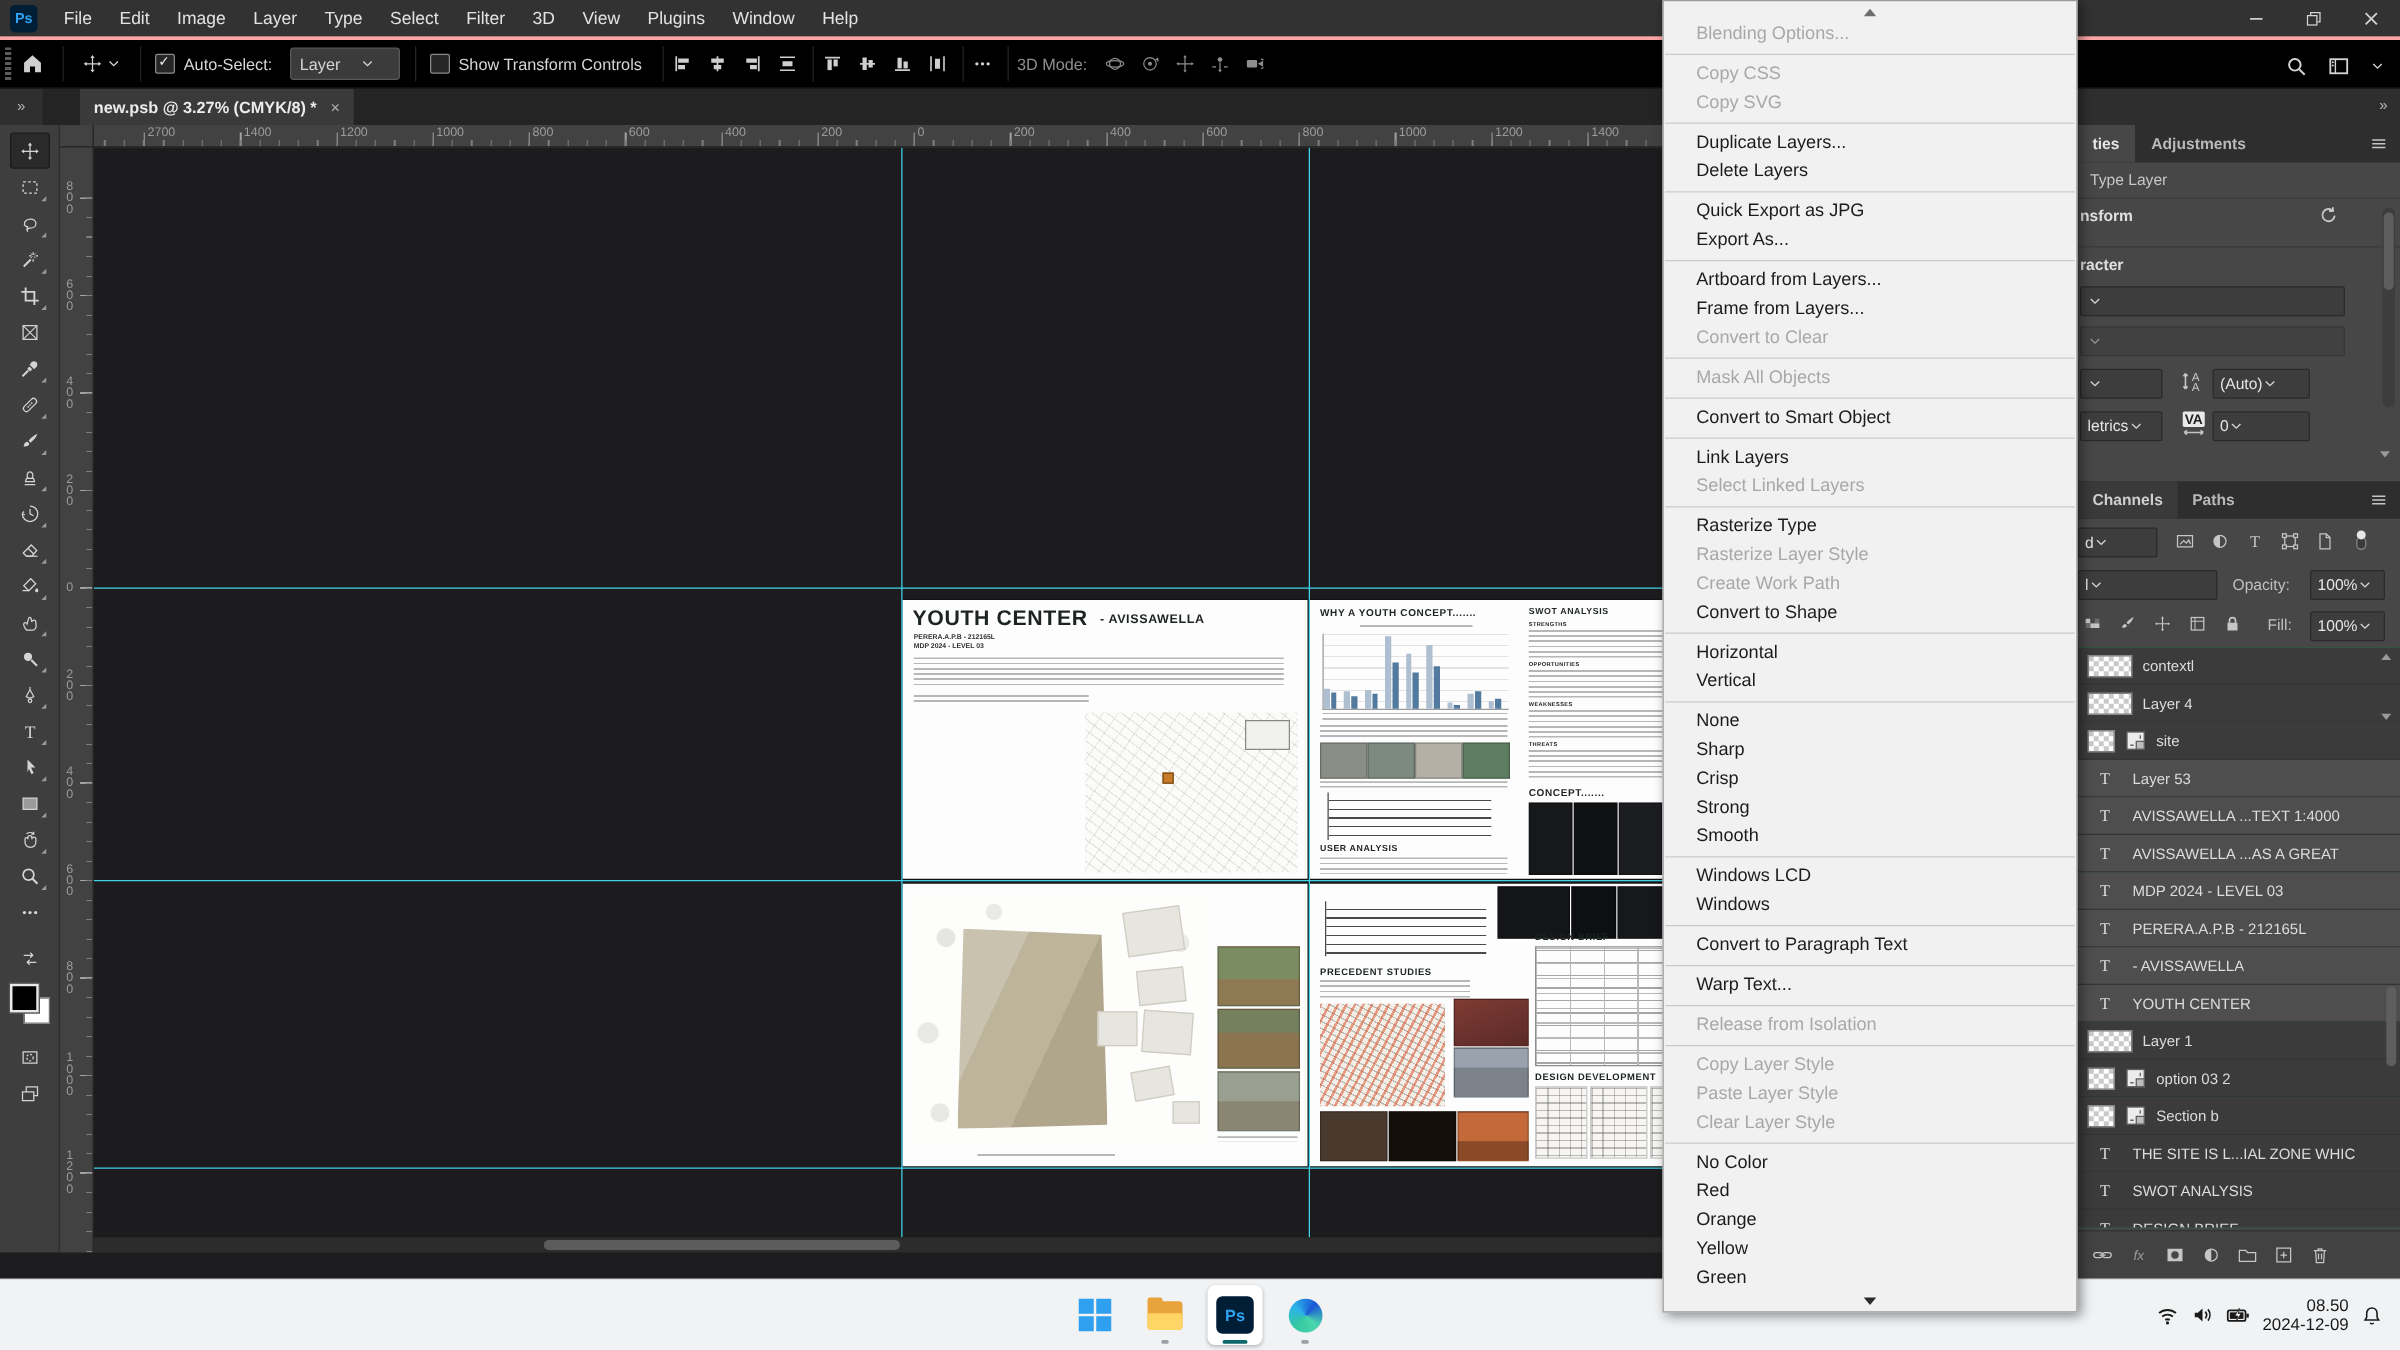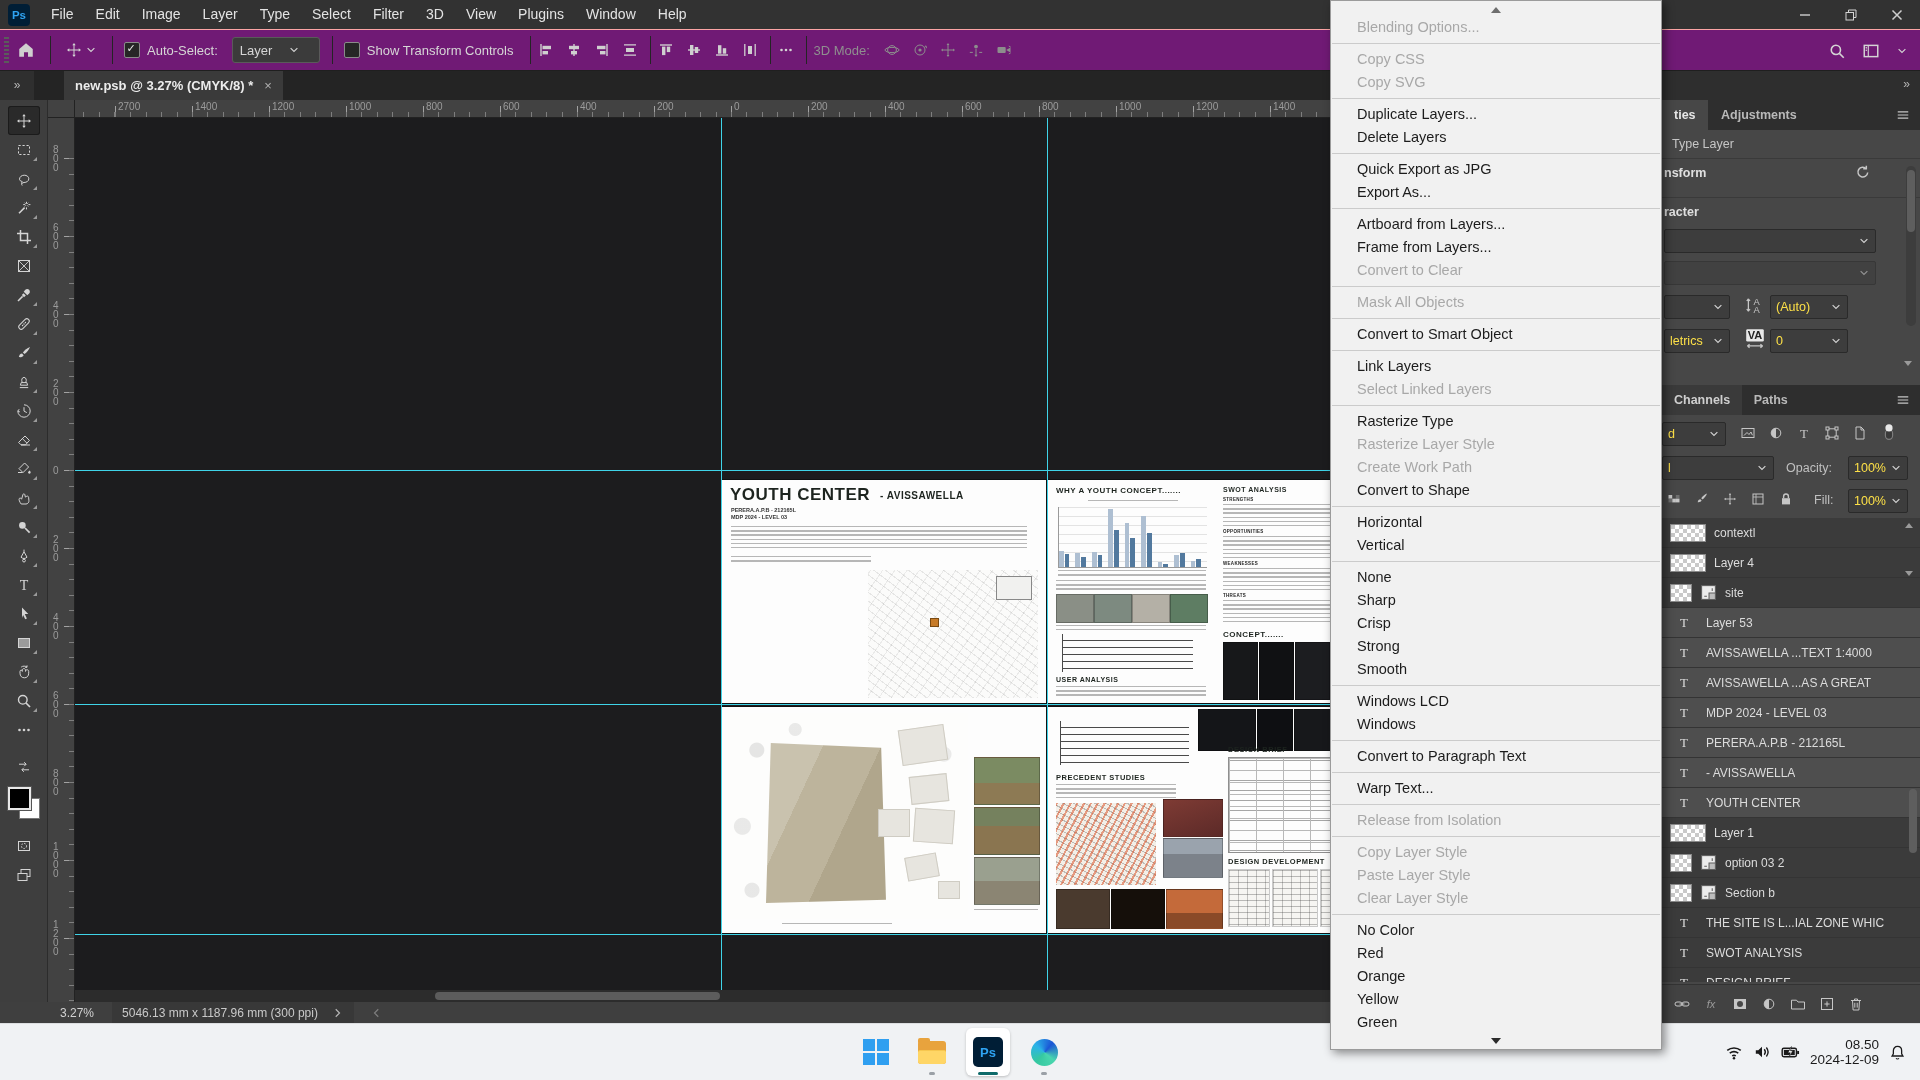--- a/index.html
+++ b/index.html
@@ -10,22 +10,22 @@
   
   .menubar{position:absolute;left:0;top:0;width:1920px;height:29px;background:#323232;
            display:flex;align-items:center;color:#e3e3e3;font-size:14px;z-index:30;}
   .ps-logo{width:22px;height:22px;margin:0 10px 0 8px;background:#001e36;color:#2ea3f2;
            font-weight:bold;font-size:11.5px;display:flex;align-items:center;justify-content:center;border-radius:4px;}
   .mitem{padding:0 11px;line-height:29px;}
   .wincontrols{margin-left:auto;display:flex;}
   .wbtn{width:46px;height:29px;display:flex;align-items:center;justify-content:center;}
 
   
-  .optionsbar{position:absolute;left:0;top:29px;width:1920px;height:42px;background:#701a75;
-              border-top:1px solid #fca5a5;border-bottom:1px solid #1f1f1f;box-sizing:border-box;
+  .optionsbar{position:absolute;left:0;top:29px;width:1920px;height:42px;background:#000000;
+              border-top:3px solid #fca5a5;border-bottom:1px solid #1f1f1f;box-sizing:border-box;
               display:flex;align-items:center;color:#d6d6d6;font-size:13px;z-index:30;}
   .grip{width:5px;height:26px;margin-left:4px;background:repeating-linear-gradient(180deg,#5b5b5b 0 2px,transparent 2px 4px);}
   .obtn{height:30px;display:flex;align-items:center;padding:0 8px;gap:3px;}
   .osep{width:1px;height:28px;background:#242424;margin:0 7px;}
   .chk{display:flex;align-items:center;margin:0 4px;}
   .chk-box{width:14px;height:14px;border:1px solid #8a8a8a;border-radius:2px;background:#262626;margin-right:7px;position:relative;}
   .chk-box.checked::after{content:"✓";color:#ececec;font-size:11px;position:absolute;left:1.5px;top:-1px;}
   .dd{height:24px;background:#3b3b3b;border:1px solid #5a5a5a;border-radius:3px;display:flex;align-items:center;padding:0 7px;gap:16px;}
   .dim{color:#8f8f8f;}
   .ico-row{display:flex;align-items:center;gap:12px;}
@@ -96,21 +96,21 @@
   .docfield{margin-left:18px;background:#383838;height:21px;display:flex;align-items:center;padding:0 10px;color:#c9c9c9;gap:14px;}
 
   
   .rightpanel{position:absolute;left:1662px;top:71px;width:258px;height:952px;background:#474747;z-index:6;
               font-size:12.5px;color:#cfcfcf;}
   .rp-abs{position:absolute;box-sizing:border-box;}
   .p-strip{left:0;top:0;width:258px;height:29px;background:#2e2e2e;color:#b5b5b5;}
   .ptab-active{background:#474747;height:30px;line-height:30px;padding:0 12px;color:#e6e6e6;font-weight:bold;display:inline-block;}
   .ptab{color:#b9b9b9;font-weight:bold;}
   .pdd{background:#3d3d3d;border:1px solid #2a2a2a;border-radius:2px;height:24px;display:flex;align-items:center;
-       justify-content:space-between;padding:0 5px;color:#fde047;}
+       justify-content:flex-start;padding:0 5px;color:#e5e5e5;}
   .checker{background:repeating-conic-gradient(#ffffff 0 25%,#c9c9c9 0 50%) 0 0/8px 8px;border:1px solid #8a8a8a;box-sizing:border-box;}
   .lrow{height:29px;display:flex;align-items:center;gap:8px;padding-left:8px;background:#3b3b3b;border-bottom:1px solid #343434;font-size:12px;color:#dcdcdc;}
   .lrow.sel{background:#4e4e4e;}
   .tth{width:28px;text-align:center;color:#dcdcdc;font-size:13px;font-family:"Liberation Serif",serif;}
   .lname{white-space:nowrap;overflow:hidden;}
   .vtrack{position:absolute;width:10px;background:#3d3d3d;border-radius:5px;}
   .vth{position:absolute;left:1px;width:8px;background:#5e5e5e;border-radius:4px;}
   .tri{width:0;height:0;}
   .tri.up{border-left:4px solid transparent;border-right:4px solid transparent;border-bottom:5px solid #9a9a9a;}
   .tri.dn{border-left:4px solid transparent;border-right:4px solid transparent;border-top:5px solid #9a9a9a;}
@@ -778,36 +778,20 @@
     <div class="gv" style="left:972px;"></div>
     <div class="gh" style="top:352px;"></div>
     <div class="gh" style="top:586px;"></div>
     <div class="gh" style="top:816px;"></div>
   </div>
 
   <div class="hscroll">
       <div class="hthumb"></div>
     </div>
 
-  <div class="statusbar">
-    <span style="margin-left:60px;">3.27%</span>
-    <div class="docfield">
-      <span>5046.13 mm x 1187.96 mm (300 ppi)</span>
-      <span>
-          <svg viewBox="0 0 16 16" width="12" height="12">
-            <path d="M5 3l5 5-5 5" fill="none" stroke="#b5b5b5" stroke-width="1.6"></path>
-          </svg>
-        </span>
-    </div>
-    <span style="margin-left:16px;">
-        <svg viewBox="0 0 16 16" width="12" height="12">
-          <path d="M11 3 6 8l5 5" fill="none" stroke="#7e7e7e" stroke-width="1.6"></path>
-        </svg>
-      </span>
-  </div>
 
   <div class="rightpanel">
     <div class="rp-abs p-strip">
       <span style="position:absolute;right:10px;top:6px;font-size:12px;">»</span>
     </div>
     <div class="rp-abs" style="left:0;top:29px;width:258px;height:30px;background:#2e2e2e;">
       <span class="ptab-active">ties</span>
       <span class="ptab" style="margin-left:10px;">Adjustments</span>
       <span style="position:absolute;right:10px;top:8px;">
           <svg viewBox="0 0 16 16" width="14" height="14">

